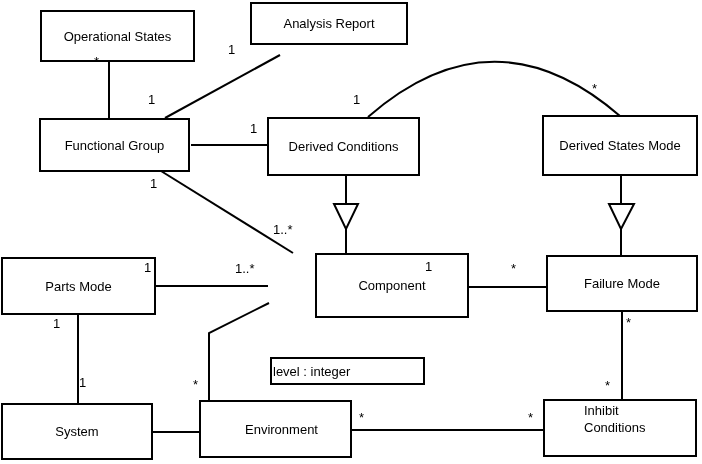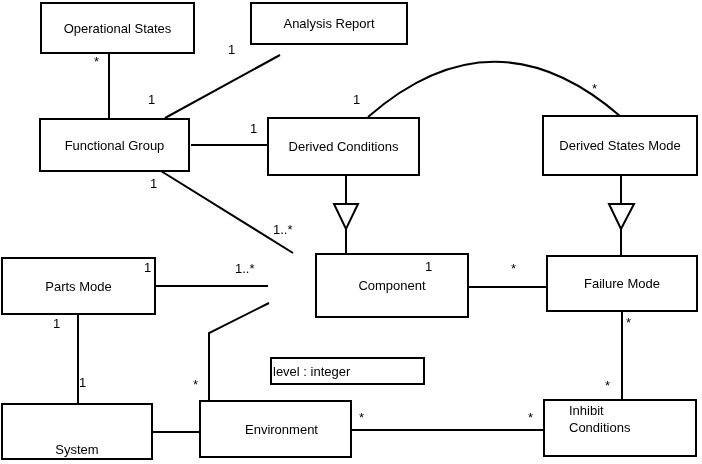--- a/index.html
+++ b/index.html
@@ -84,21 +84,21 @@
       <path d="M351,430 L544,430" class="edge"></path>
       <path d="M622,311 L622,400" class="edge"></path>
       <path d="M346,175 L346,205" class="edge"></path>
       <path d="M346,228 L346,254" class="edge"></path>
       <path d="M621,175 L621,205" class="edge"></path>
       <path d="M621,228 L621,256" class="edge"></path>
       <polygon points="334,204 358,204 346,229" class="tri"></polygon>
       <polygon points="609,204 634,204 621,229" class="tri"></polygon>
     </svg>
   <div>
-      <div class="uml-class" style="left: 40px; top: 2px; width: 155px; height: 52px;">
+      <div class="uml-class" style="left: 40px; top: 10px; width: 155px; height: 52px;">
         <span>Operational States</span>
       </div>
       <div class="uml-class" style="left: 250px; top: 2px; width: 158px; height: 43px;">
         <span>Analysis Report</span>
       </div>
       <div class="uml-class" style="left: 39px; top: 118px; width: 151px; height: 54px;">
         <span>Functional Group</span>
       </div>
       <div class="uml-class" style="left: 267px; top: 117px; width: 153px; height: 59px;">
         <span>Derived Conditions</span>
@@ -108,27 +108,27 @@
       </div>
       <div class="uml-class" style="left: 1px; top: 257px; width: 155px; height: 58px;">
         <span>Parts Mode</span>
       </div>
       <div class="uml-class" style="left: 268px; top: 253px; width: 154px; height: 65px; margin-left: 47px;">
         <span>Component</span>
       </div>
       <div class="uml-class" style="left: 546px; top: 255px; width: 152px; height: 57px;">
         <span>Failure Mode</span>
       </div>
-      <div class="uml-class" style="left: 1px; top: 403px; width: 152px; height: 57px; align-items: flex-end;">
+      <div class="uml-class" style="left: 1px; top: 403px; width: 152px; height: 57px;">
         <span>System</span>
       </div>
       <div class="uml-class" style="left: 199px; top: 400px; width: 153px; height: 58px; padding-left: 12px;">
         <span>Environment</span>
       </div>
-      <div class="uml-class align-left" style="left: 543px; top: 399px; width: 154px; height: 58px; padding-left: 24px; padding-top: 1px;">
+      <div class="uml-class align-left" style="left: 543px; top: 399px; width: 154px; height: 58px; padding-left: 39px; padding-top: 1px;">
         <span style="width: 90px;">Inhibit Conditions</span>
       </div>
       <div class="attr-box" style="left: 270px; top: 336px; width: 155px; height: 28px; padding-left: 1px; margin-top: 21px;">
         <span>level : integer</span>
       </div>
       <span class="mult" style="left: 94px; top: 55px;">*</span>
       <span class="mult" style="left: 148px; top: 93px;">1</span>
       <span class="mult" style="left: 228px; top: 43px;">1</span>
       <span class="mult" style="left: 250px; top: 122px;">1</span>
       <span class="mult" style="left: 353px; top: 93px;">1</span>

